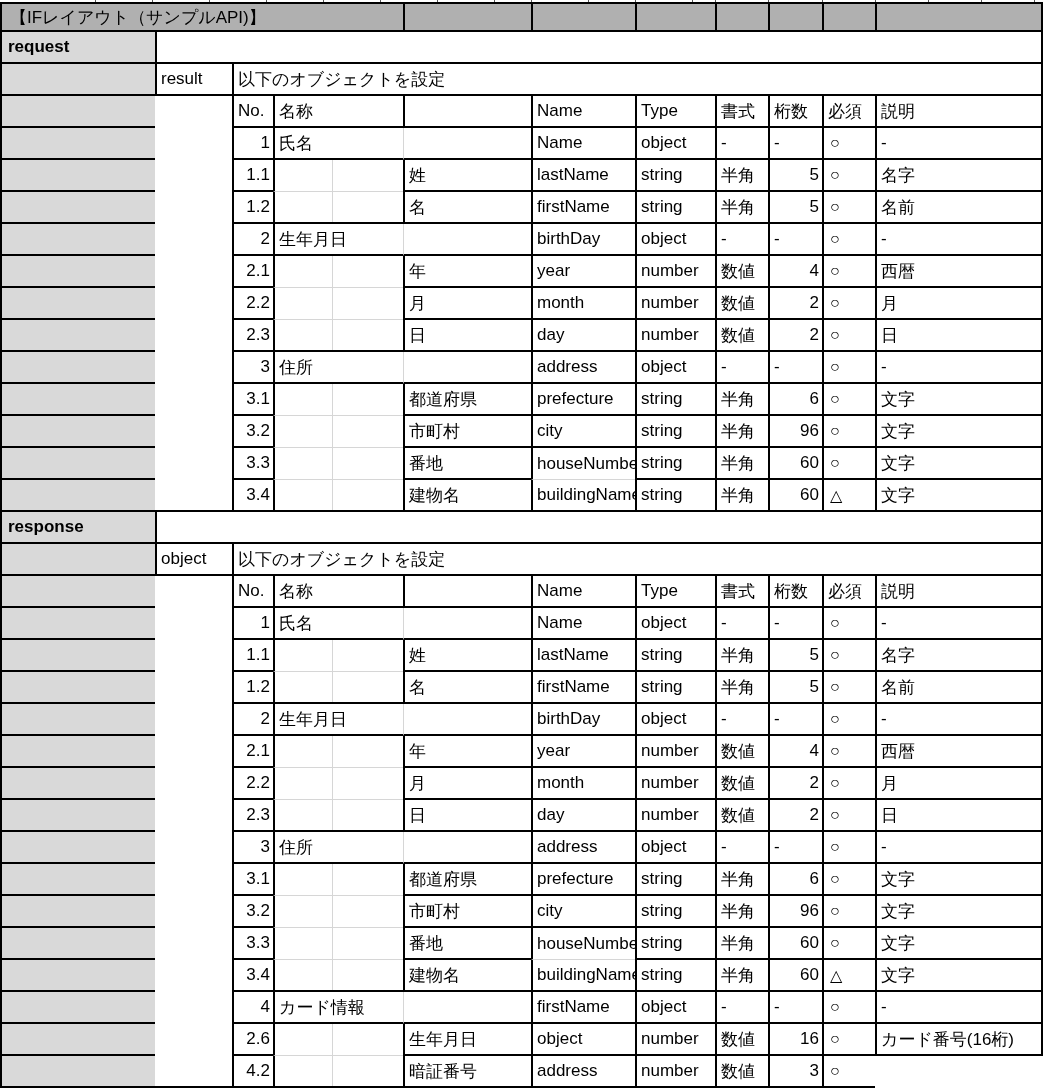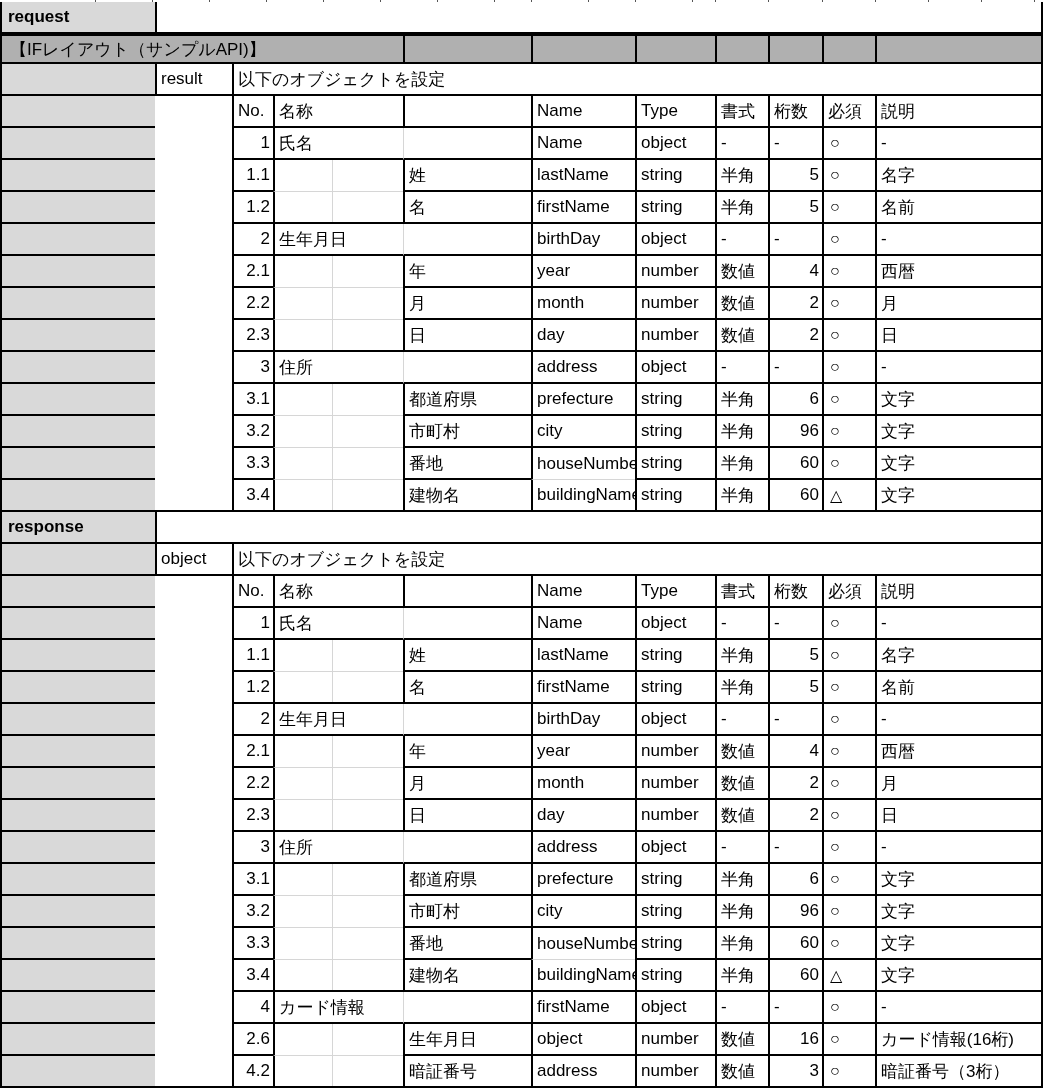--- a/index.html
+++ b/index.html
@@ -57,34 +57,34 @@
       <div class="tick" style="left: 692px;"></div>
       <div class="tick" style="left: 715px;"></div>
       <div class="tick" style="left: 768px;"></div>
       <div class="tick" style="left: 822px;"></div>
       <div class="tick" style="left: 875px;"></div>
       <div class="tick" style="left: 928px;"></div>
       <div class="tick" style="left: 981px;"></div>
       <div class="tick" style="left: 1034px;"></div>
     </div>
 
-<div class="row h32">
-      <div class="cell grayA bl bb bold pad6" style="width: 155px;">request</div>
-      <div class="cell bl bb" style="width: 77px;"></div>
-      <div class="cell bb br" style="width: 811px;"></div>
-    </div>
-    <div class="row h30">
+<div class="row h30">
       <div class="cell grayT bl bt bb bb pad8" style="width: 403px;">【IFレイアウト（サンプルAPI)】</div>
       <div class="cell grayT bl bt bb" style="width: 128px;"></div>
       <div class="cell grayT bl bt bb" style="width: 104px;"></div>
       <div class="cell grayT bl bt bb" style="width: 80px;"></div>
       <div class="cell grayT bl bt bb" style="width: 53px;"></div>
       <div class="cell grayT bl bt bb" style="width: 54px;"></div>
       <div class="cell grayT bl bt bb" style="width: 53px;"></div>
       <div class="cell grayT bl bt bb br" style="width: 168px;"></div>
+    </div>
+    <div class="row h32">
+      <div class="cell grayA bl bb bold pad6" style="width: 155px;">request</div>
+      <div class="cell bl bb" style="width: 77px;"></div>
+      <div class="cell bb br" style="width: 811px;"></div>
     </div>
     <div class="row h32">
       <div class="cell grayA bl bb" style="width: 155px;"></div>
       <div class="cell bl bb lab" style="width: 77px;">result</div>
       <div class="cell bl bb br lab" style="width: 811px;">以下のオブジェクトを設定</div>
     </div>
     <div class="row h32">
       <div class="cell grayA bl bb" style="width: 155px;"></div>
       <div class="cell " style="width: 77px;"></div>
       <div class="cell bl bb lab" style="width: 41px;">No.</div>
@@ -449,28 +449,27 @@
       <div class="cell grayA bl bb" style="width: 155px;"></div>
       <div class="cell " style="width: 77px;"></div>
       <div class="cell bl bb num" style="width: 41px;">2.6</div>
       <div class="cell bl lab innergrid bbf" style="width: 130px;"></div>
       <div class="cell bl bb lab" style="width: 128px;">生年月日</div>
       <div class="cell bl lab bb" style="width: 104px;">object</div>
       <div class="cell bl bb lab" style="width: 80px;">number</div>
       <div class="cell bl bb lab" style="width: 53px;">数値</div>
       <div class="cell bl bb num" style="width: 54px;">16</div>
       <div class="cell bl bb req" style="width: 53px;">○</div>
-      <div class="cell bl bb br lab" style="width: 168px;">カード情報(16桁)</div>
+      <div class="cell bl bb br lab" style="width: 168px;">カード番号(16桁)</div>
     </div>
     <div class="row h32">
       <div class="cell grayA bl bb" style="width: 155px;"></div>
       <div class="cell bb" style="width: 77px;"></div>
       <div class="cell bl bb num" style="width: 41px;">4.2</div>
       <div class="cell bl lab innergrid bb" style="width: 130px;"></div>
       <div class="cell bl bb lab" style="width: 128px;">暗証番号</div>
       <div class="cell bl lab bb" style="width: 104px;">address</div>
       <div class="cell bl bb lab" style="width: 80px;">number</div>
       <div class="cell bl bb lab" style="width: 53px;">数値</div>
       <div class="cell bl bb num" style="width: 54px;">3</div>
       <div class="cell bl bb req" style="width: 53px;">○</div>
-      <div class="cell bl bb br lab" style="width: 168px;">暗証番号（3桁）</div>
     </div>
   </div>
 
 </body></html>

